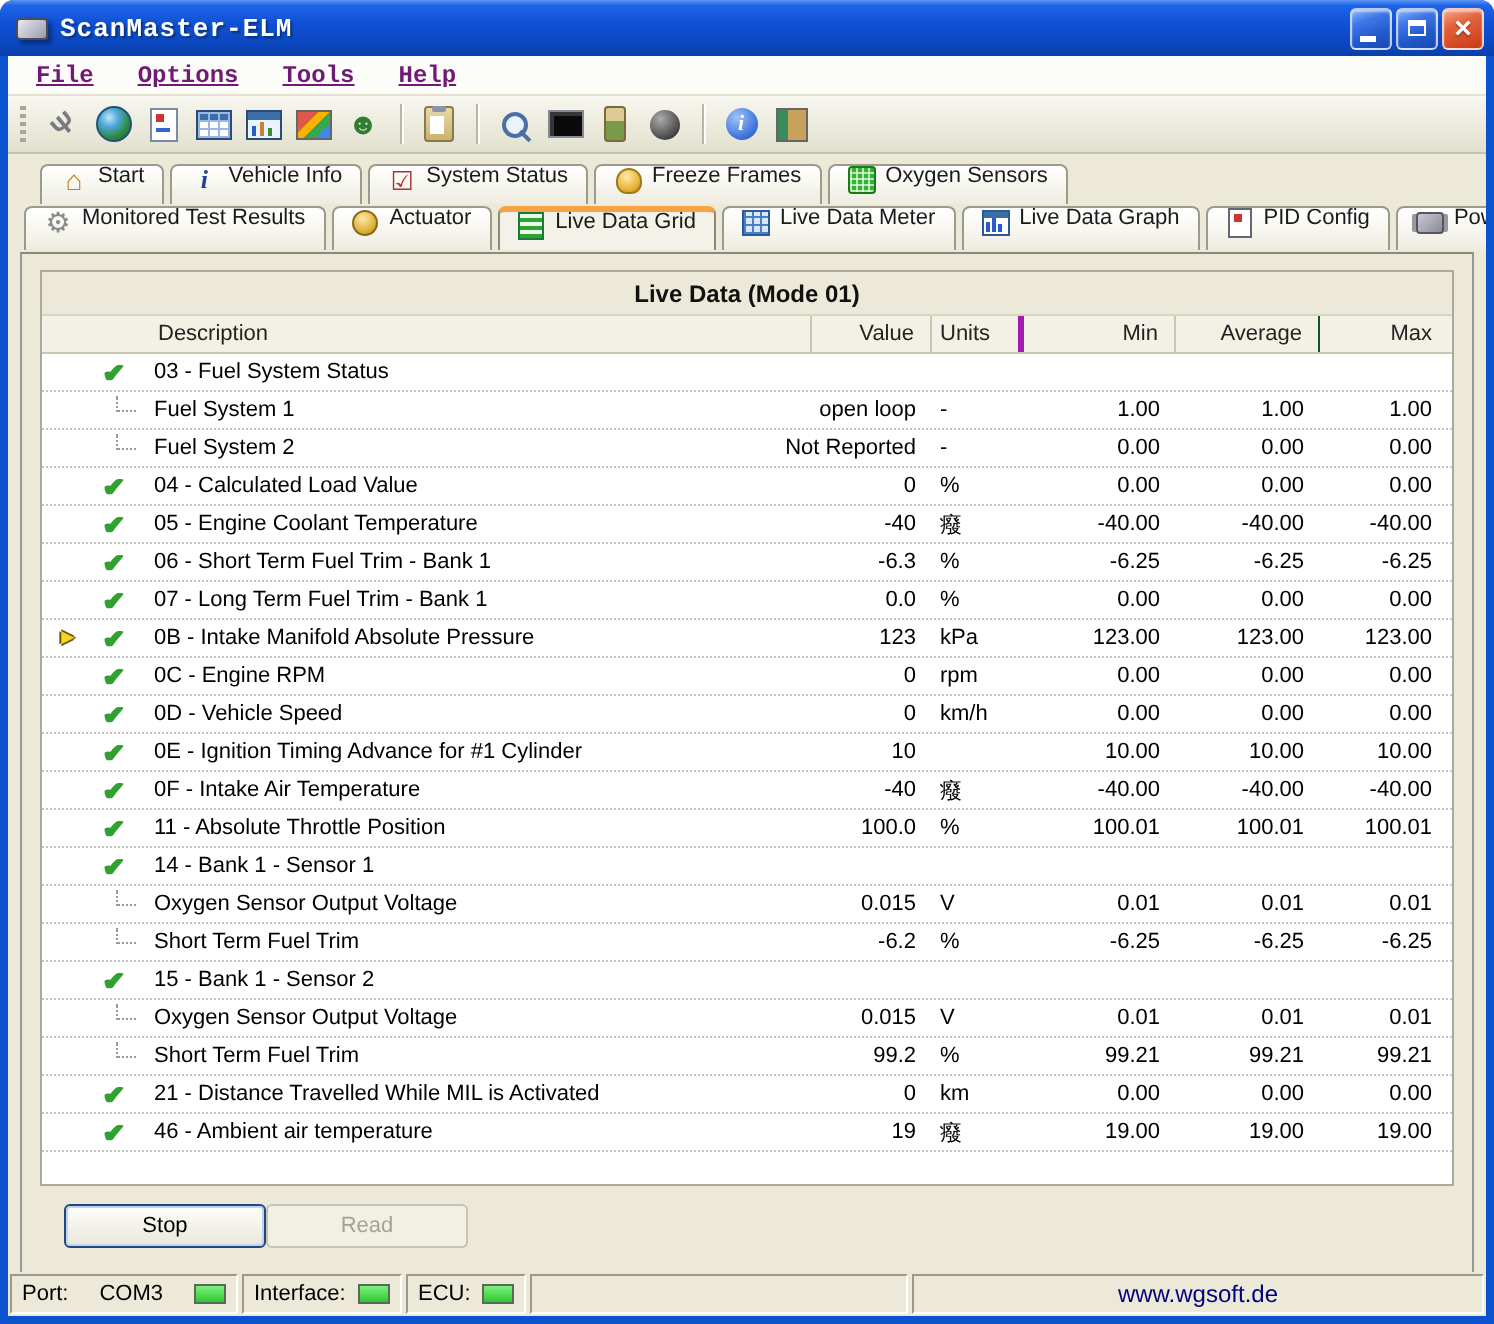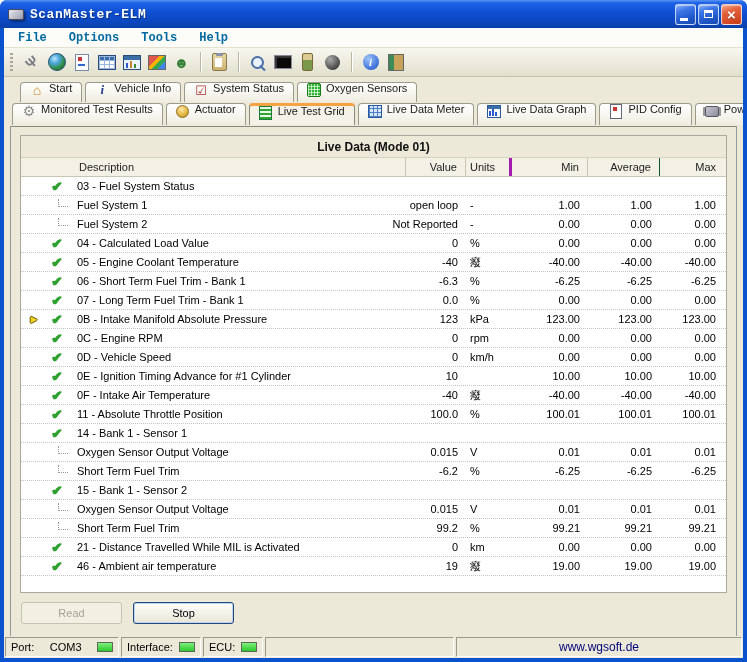--- a/index.html
+++ b/index.html
@@ -22,21 +22,21 @@
     box-shadow:inset 0 1px 1px rgba(255,255,255,.5);cursor:pointer;}
   .wbtn.close{background:linear-gradient(160deg,#F4A58C 0%,#E4633C 35%,#C93A16 100%);}
   .g-min{width:8px;height:3px;background:#fff;align-self:flex-end;margin:0 auto 3px 4px;}
   .g-max{width:9px;height:8px;border:1px solid #fff;border-top:3px solid #fff;}
   .g-close{color:#fff;font-weight:bold;font-size:15px;line-height:1;text-shadow:0 1px 1px rgba(0,0,0,.3);}
 
   
   .client{position:absolute;top:28px;left:4px;right:4px;bottom:26px;background:#ECE9D8;overflow:hidden;}
 
   .menubar{height:20px;background:#FCFCF9;border-bottom:1px solid #E4E1D1;display:flex;align-items:center;padding-left:6px;}
-  .menu-item{font:12px "Liberation Mono",monospace;font-weight:bold;padding:1px 8px;margin-right:6px;color:#0369a1;cursor:pointer;}
+  .menu-item{font:12px "Liberation Mono",monospace;font-weight:bold;padding:1px 8px;margin-right:6px;color:#701a75;cursor:pointer;text-decoration:underline;}
 
   .toolbar{height:29px;background:linear-gradient(#F8F7F0,#E2E0CD);border-bottom:1px solid #C5C2AE;
     display:flex;align-items:center;padding:0 4px;}
   .grip{width:3px;height:18px;margin:0 6px 0 2px;
     background:repeating-linear-gradient(0deg,#A8A696 0 2px,transparent 2px 4px);}
   .tsep{width:1px;height:20px;background:#B9B6A2;box-shadow:1px 0 0 #fff;margin:0 6px;}
   .tbi{width:21px;height:21px;display:inline-flex;align-items:center;justify-content:center;margin:0 2px;
     border-radius:3px;position:relative;cursor:pointer;}
   .connect-icon::before{content:"Ψ";color:#7A7A82;font-weight:bold;font-size:14px;display:block;transform:rotate(-40deg);}
   .globe-icon::before{content:"";width:16px;height:16px;border-radius:50%;border:1px solid #23527A;
@@ -217,36 +217,40 @@
           </div>
           <div class="tab">
             <span class="ti info-i-icon"></span>
             <span class="tl">Vehicle Info</span>
           </div>
           <div class="tab">
             <span class="ti checkbox-icon"></span>
             <span class="tl">System Status</span>
           </div>
           <div class="tab">
+            <span class="ti freeze-icon"></span>
+            <span class="tl">Freeze Frames</span>
+          </div>
+          <div class="tab">
             <span class="ti oxygen-icon"></span>
             <span class="tl">Oxygen Sensors</span>
           </div>
         </div>
       <div class="tabrow r2">
           <div class="tab">
             <span class="ti gear-icon"></span>
             <span class="tl">Monitored Test Results</span>
           </div>
           <div class="tab">
             <span class="ti actuator-icon"></span>
             <span class="tl">Actuator</span>
           </div>
           <div class="tab active">
             <span class="ti grid-list-icon"></span>
-            <span class="tl">Live Test Grid</span>
+            <span class="tl">Live Data Grid</span>
           </div>
           <div class="tab">
             <span class="ti meter-grid-icon"></span>
             <span class="tl">Live Data Meter</span>
           </div>
           <div class="tab">
             <span class="ti graph-icon"></span>
             <span class="tl">Live Data Graph</span>
           </div>
           <div class="tab">
@@ -478,22 +482,22 @@
               <span class="cd">46 - Ambient air temperature</span>
               <span class="cv">19</span>
               <span class="cu">癈</span>
               <span class="cm">19.00</span>
               <span class="ca">19.00</span>
               <span class="cx">19.00</span>
             </div>
           </div>
       </div>
       <div class="btnrow">
+        <div class="btn stop">Stop</div>
         <div class="btn read">Read</div>
-        <div class="btn stop">Stop</div>
       </div>
     </div>
 
   </div>
 
   <div class="statusbar">
     <div class="sp sp1">
       <span>Port:</span>
       <span>COM3</span>
       <span class="led"></span>

